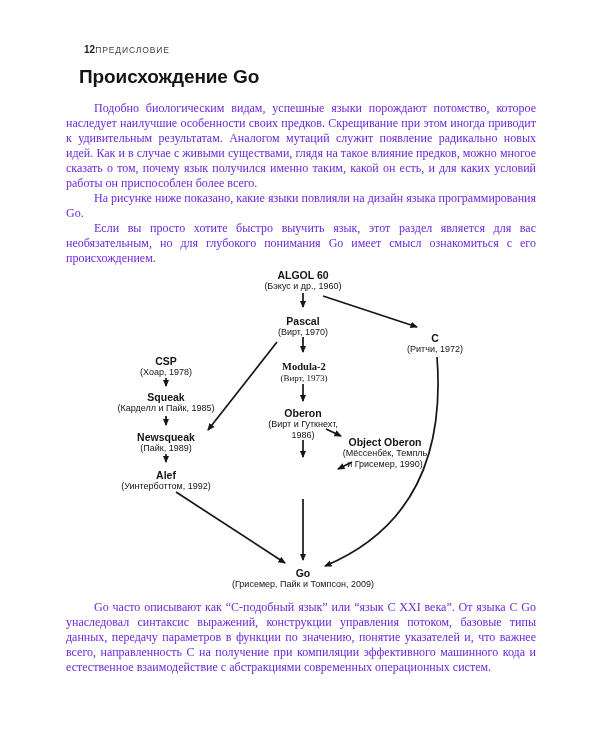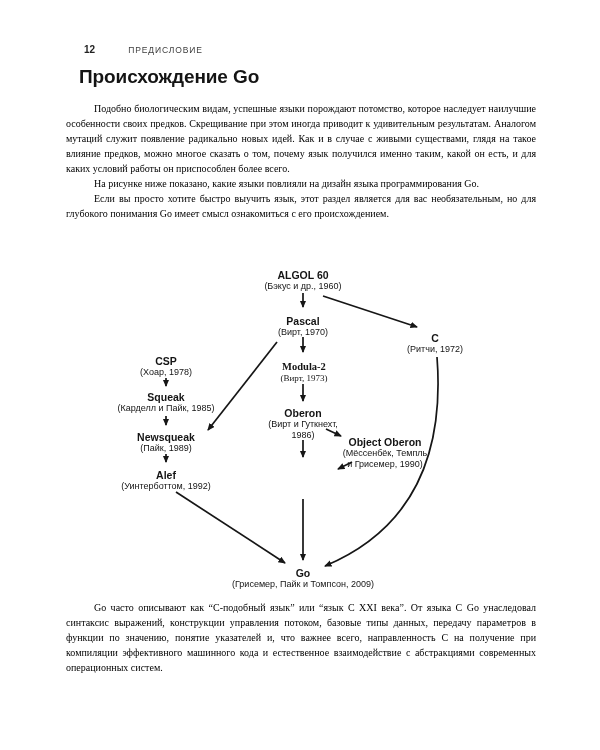--- a/index.html
+++ b/index.html
@@ -4,37 +4,37 @@
 <style>
   html,body { margin:0; padding:0; background:#ffffff; }
   .page {
     position:relative; width:600px; height:750px; background:#ffffff;
     overflow:hidden; color:#1c1c1c;
     font-family:"Liberation Serif", serif;
   }
   
   .running-header {
     position:absolute; left:84px; top:44px;
-    display:flex; align-items:baseline; column-gap:33px;
+    display:flex; align-items:baseline; 
     font-family:"Liberation Sans", sans-serif;
   }
   .page-number { font-weight:700; font-size:10px; color:#222; }
   .running-title { font-weight:400; font-size:8.5px; letter-spacing:0.9px; color:#3d3d3d; }
   
   .chapter-title {
     position:absolute; left:79px; top:66px; margin:0;
     font-family:"Liberation Sans", sans-serif;
     font-weight:700; font-size:19px; letter-spacing:-0.1px; color:#141414;
   }
   
   .text-top { position:absolute; left:66px; top:101px; width:470px; }
   .text-bottom { position:absolute; left:66px; top:600px; width:470px; }
   p.body-par {
-    margin:0; font-size:10px; line-height:15px;
-    text-align:justify; text-indent:28px; color:#000000;
+    margin:0; font-size:12px; line-height:15px;
+    text-align:justify; text-indent:28px; color:#6d28d9;
   }
   
   .diagram {
     position:absolute; left:0; top:262px; width:508px; height:340px;
     font-family:"Liberation Sans", sans-serif;
   }
   .diagram svg.edges { position:absolute; left:0; top:0; width:600px; height:340px; }
   .edge { stroke:#161616; stroke-width:1.7; fill:none; }
   .node { position:absolute; transform:translateX(-50%); text-align:center; color:#141414; }
   .node .label { display:block; font-weight:700; font-size:10.5px; line-height:12px; white-space:nowrap; }

